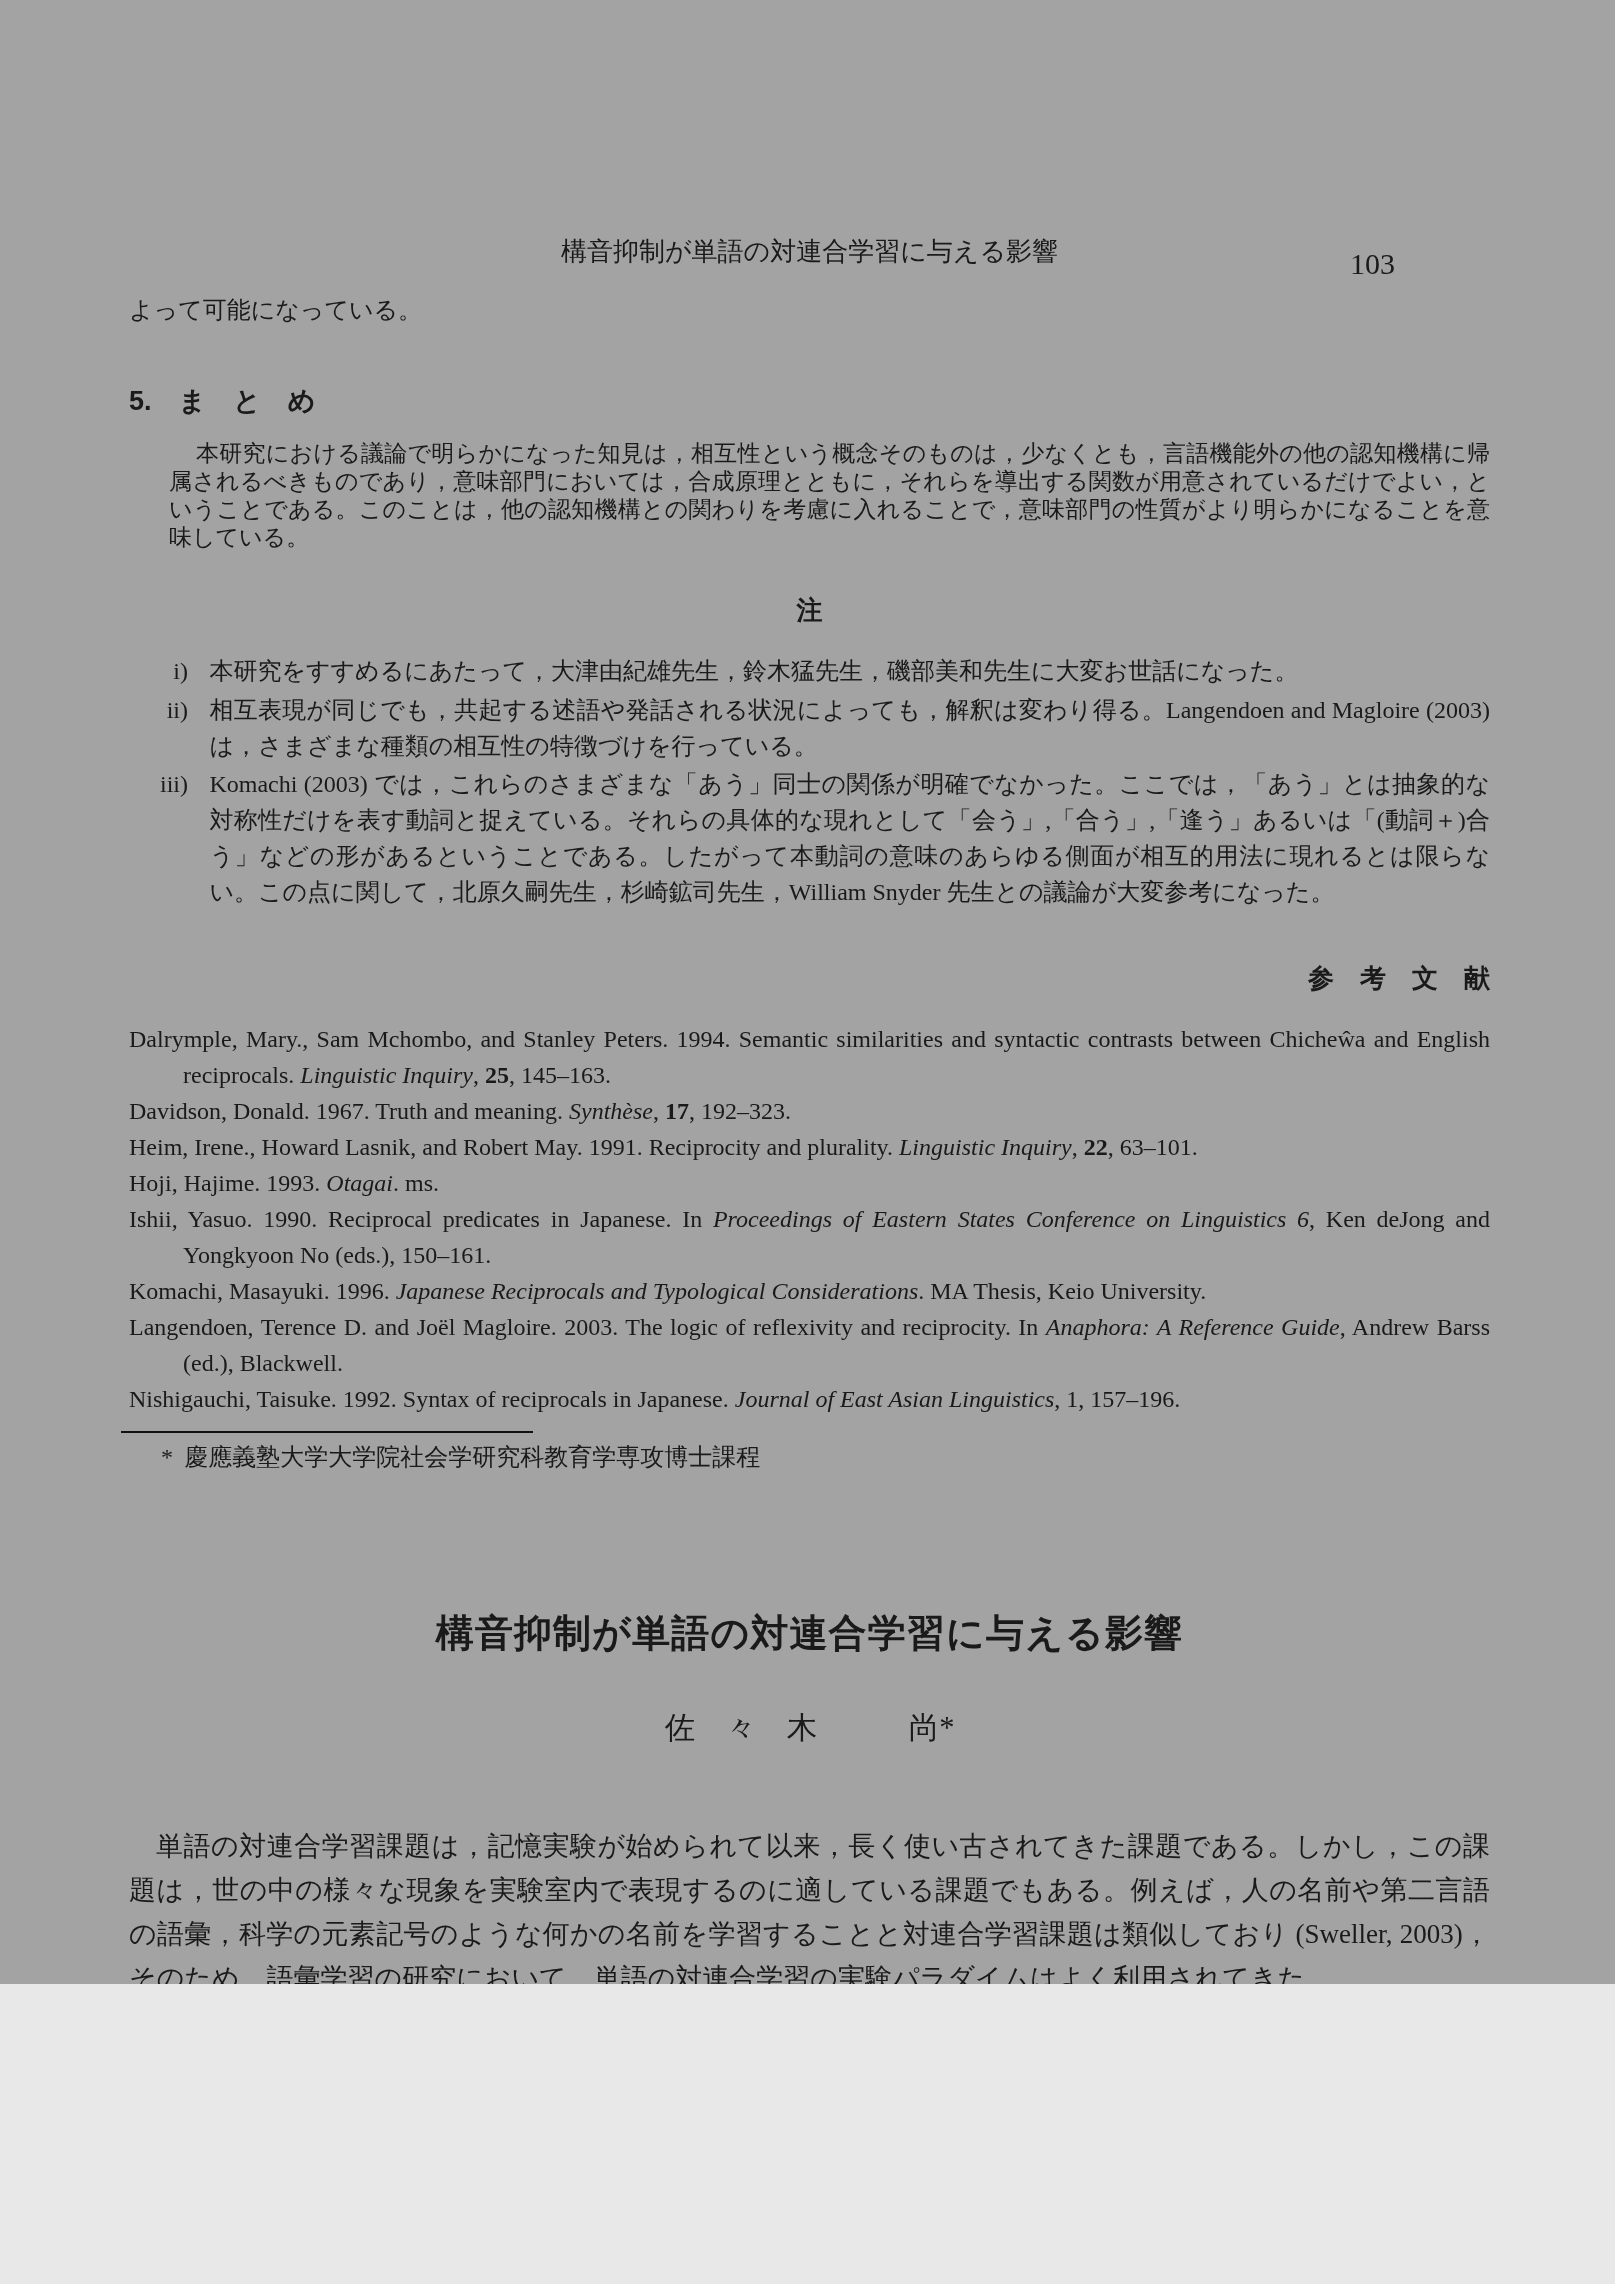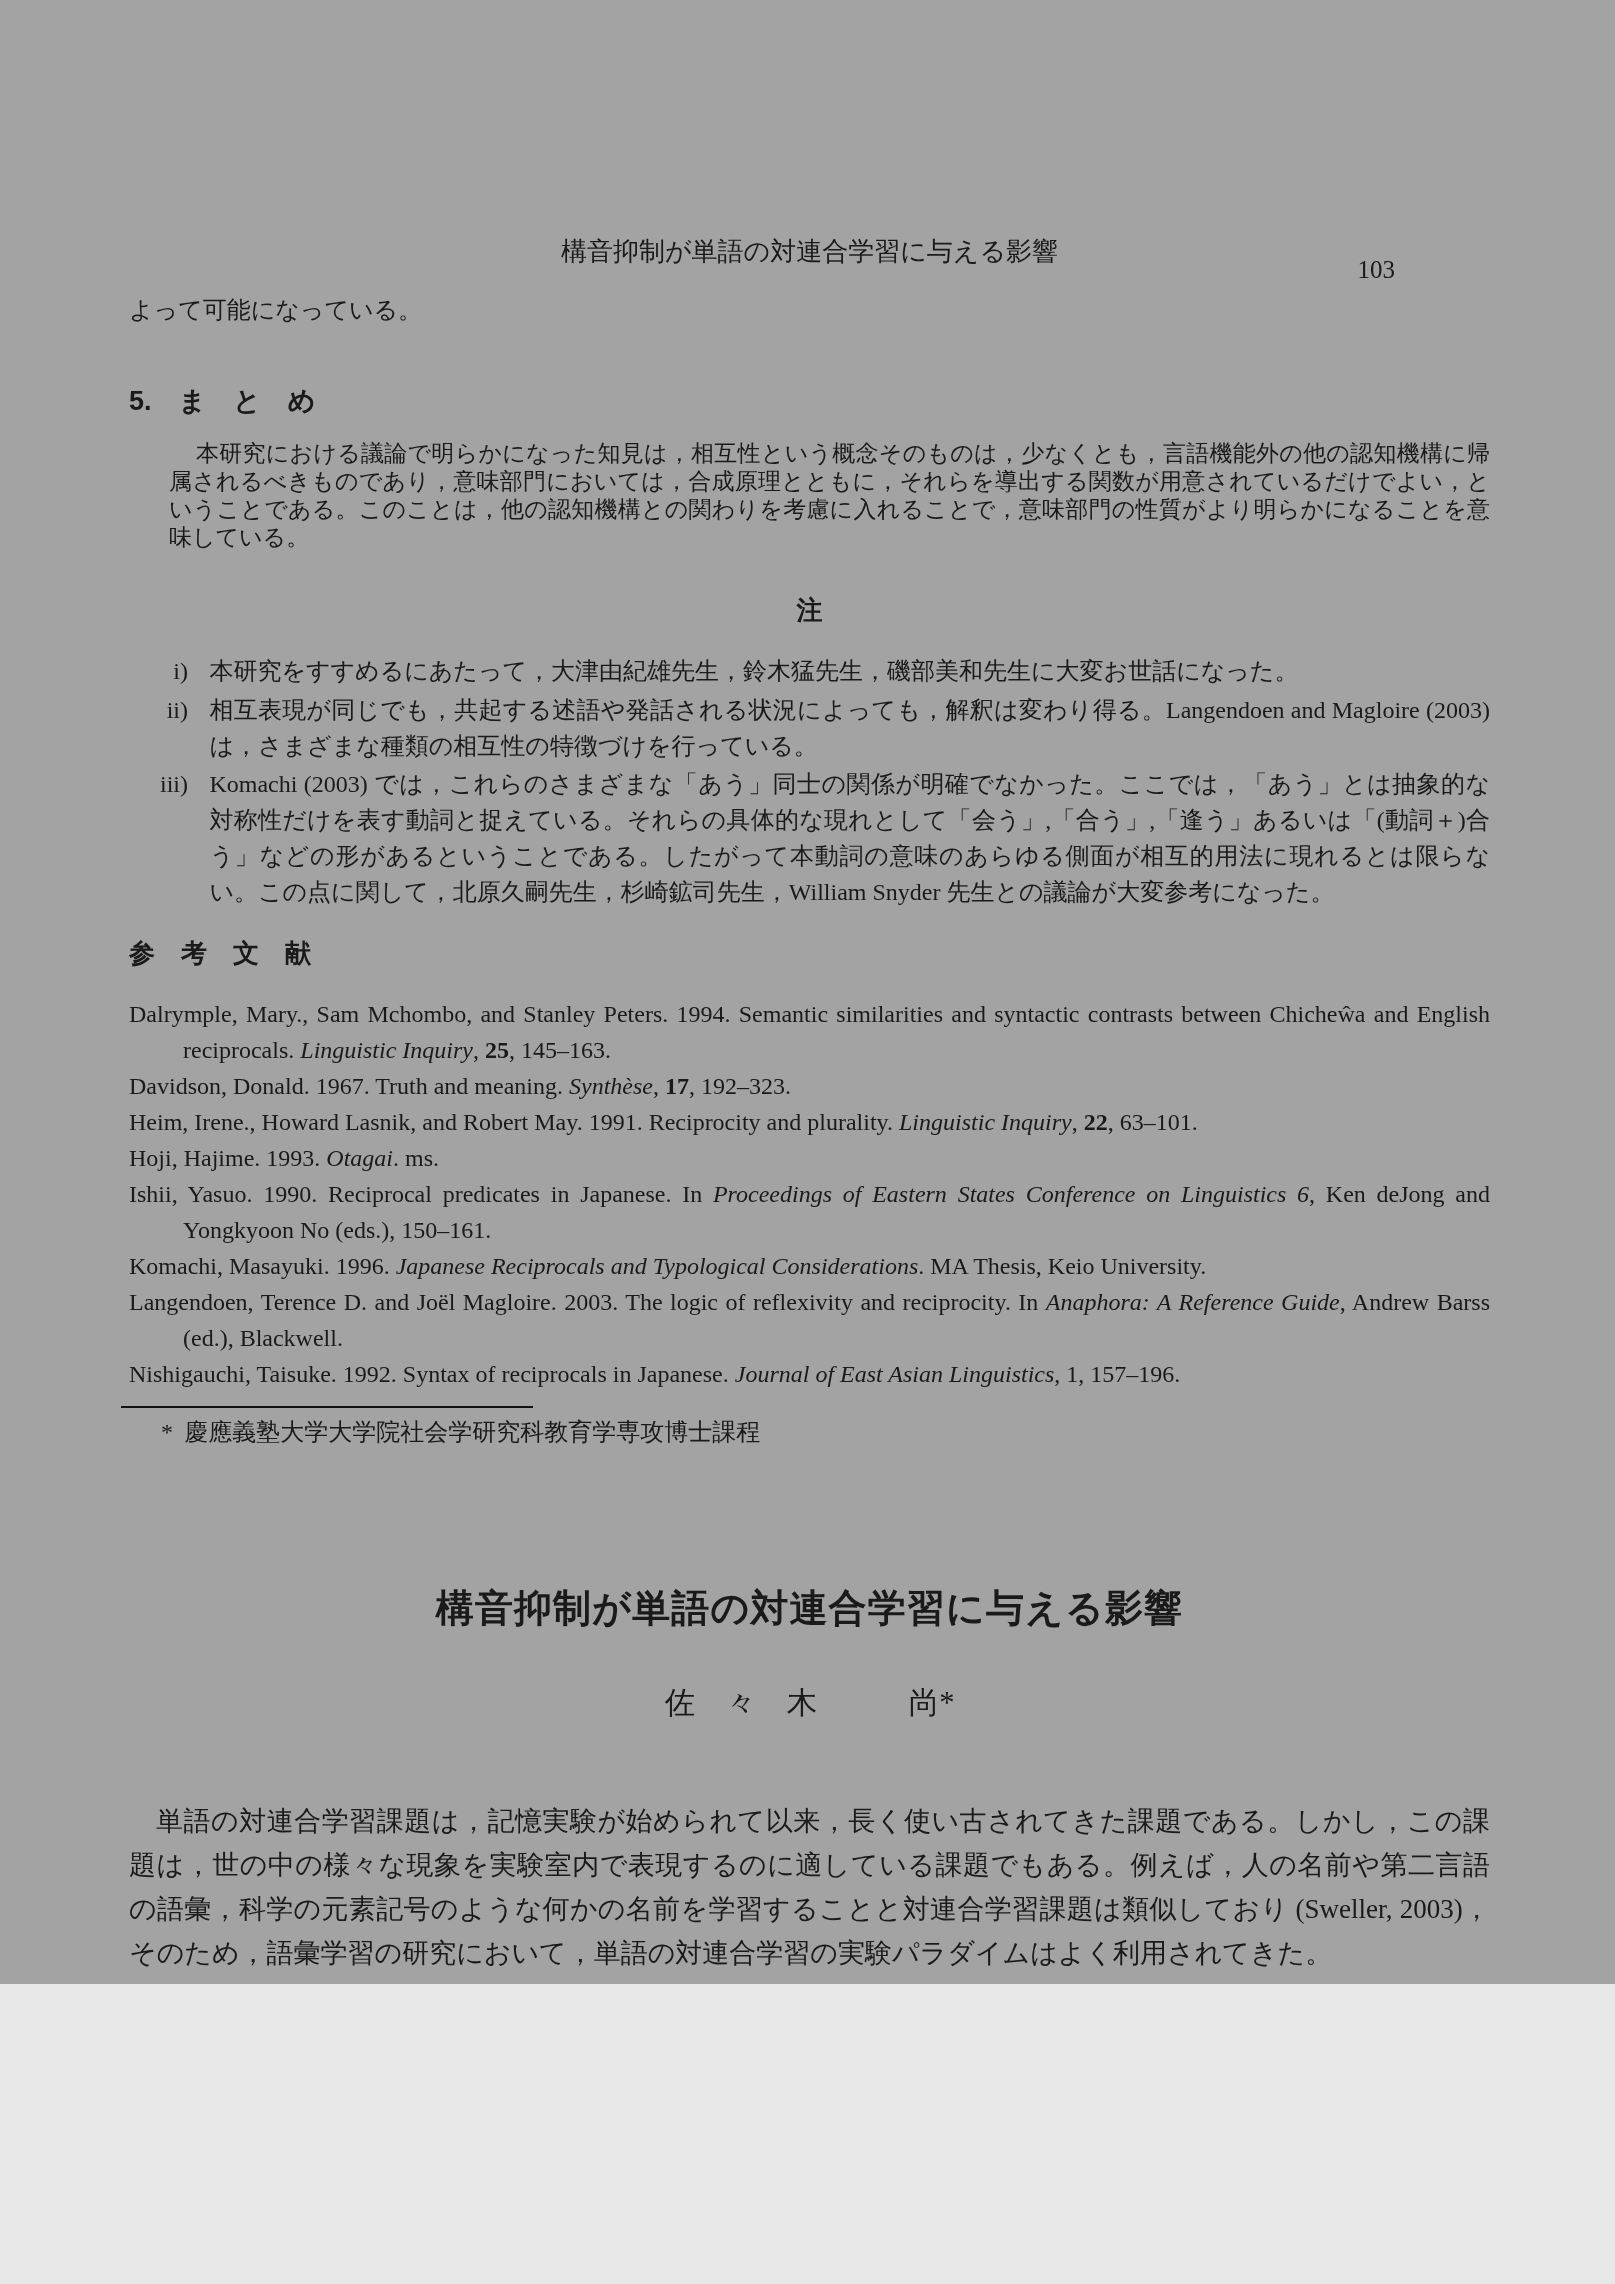--- a/index.html
+++ b/index.html
@@ -24,22 +24,22 @@
     margin-top: 236px;
     position: relative;
     text-align: center;
     font-size: 26px;
     line-height: 32px;
     white-space: nowrap;
   }
   .page-number {
     position: absolute;
     right: 95px;
-    top: 18px;
-    font-size: 25px;
+    top: 12px;
+    font-size: 30px;
     line-height: 32px;
   }
   
   .opening-line {
     margin-top: 23px;
     font-size: 24px;
     line-height: 39px;
   }
   
   .sec-heading {
@@ -78,22 +78,22 @@
     flex: none;
     width: 59px;
     text-align: right;
   }
   .note-text {
     flex: 1;
     margin-left: 21.4px;
   }
   
   .refs-heading {
-    margin-top: 26px;
-    text-align: left;
+    margin-top: 51px;
+    text-align: right;
     font-family: "Liberation Sans", "DejaVu Sans", sans-serif;
     font-weight: bold;
     font-size: 26px;
     line-height: 34px;
   }
   .refs { margin-top: 20.3px; }
   .ref {
     margin: 0;
     font-size: 24px;
     line-height: 36px;

